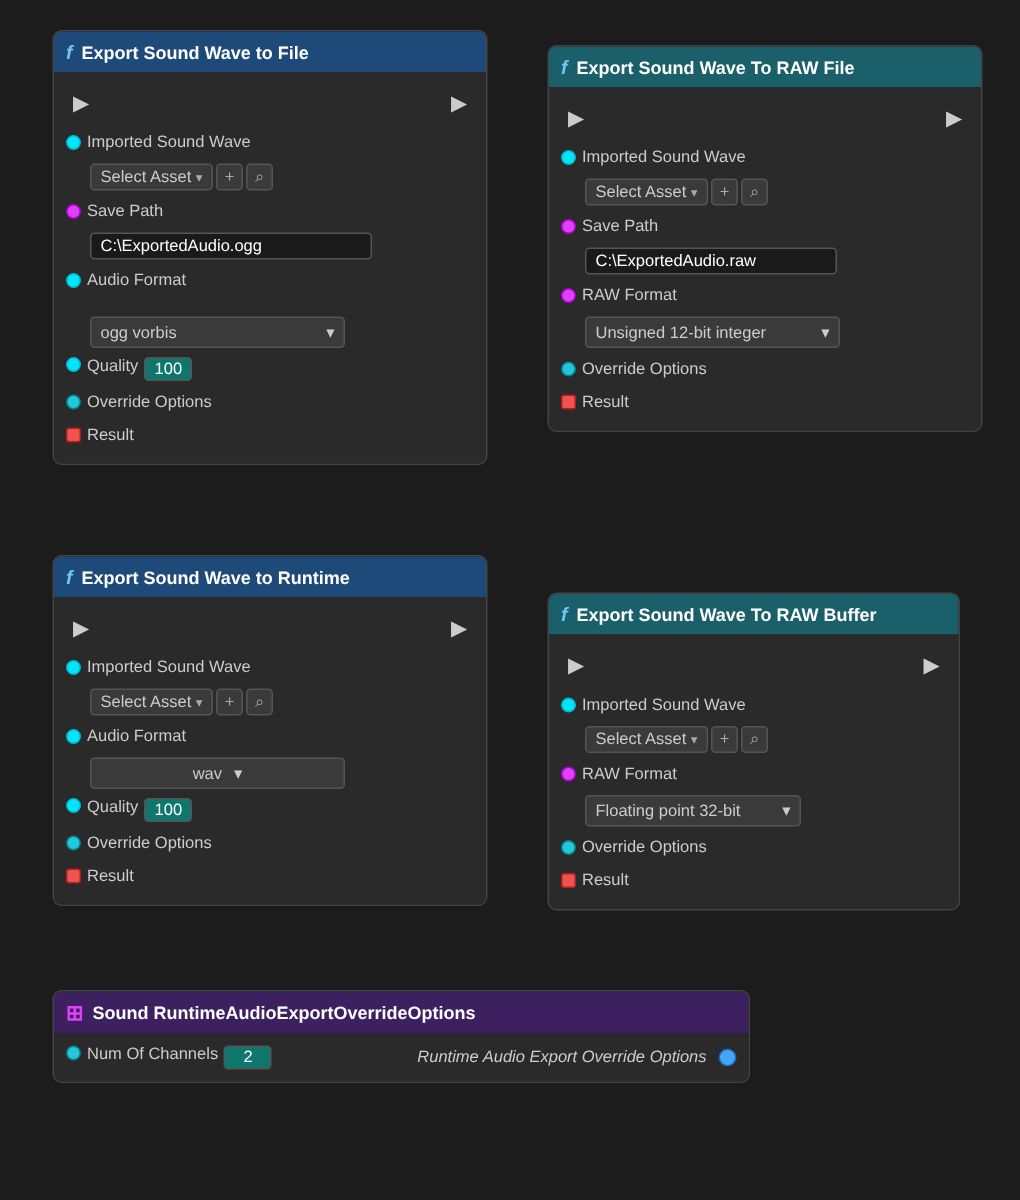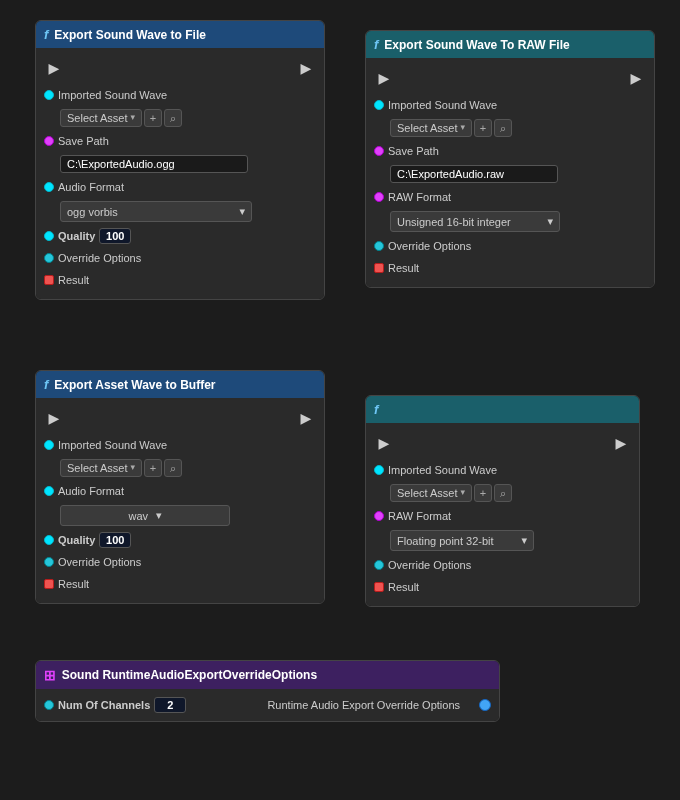--- a/index.html
+++ b/index.html
@@ -103,21 +103,21 @@
     }
 
     .asset-btn {
       background: #3a3a3a;
       border: 1px solid #555;
       border-radius: 3px;
       color: #ccc;
       padding: 2px 6px;
       font-size: 11px;
       display: flex;
-      align-items: flex-start;
+      align-items: center;
       gap: 3px;
       cursor: pointer;
     }
 
     .asset-btn .arrow-down {
       font-size: 9px;
       color: #aaa;
     }
 
     .icon-btn {
@@ -154,28 +154,27 @@
       display: flex;
       align-items: center;
       justify-content: space-between;
       cursor: pointer;
       gap: 8px;
       margin-left: 4px;
     }
 
     .quality-row {
       display: flex;
-      align-items: center;
+      align-items: flex-start;
       gap: 4px;
       padding: 3px 8px;
-      font-weight: bold;
     }
 
     .quality-box {
-      background: #0f172a;
+      background: #0f766e;
       border: 1px solid #555;
       border-radius: 3px;
       color: #fff;
       padding: 1px 5px;
       font-size: 11px;
       min-width: 32px;
       text-align: center;
     }
 
     
@@ -227,21 +226,21 @@
         <span class="pin-label">Save Path</span>
       </div>
       <div class="pin-row section-indent">
         <input class="text-input" style="width: 188px;" value="C:\ExportedAudio.ogg">
       </div>
       <div class="pin-row">
         <div class="pin-dot cyan"></div>
         <span class="pin-label">Audio Format</span>
       </div>
       <div class="pin-row section-indent">
-        <div class="dropdown-select" style="width:192px;">
+        <div class="dropdown-select" style="width:170px;margin-top:10px;">
           <span>ogg vorbis</span>
           <span>▾</span>
         </div>
       </div>
       <div class="quality-row">
         <div class="pin-dot cyan"></div>
         <span class="pin-label">Quality</span>
         <div class="quality-box">100</div>
       </div>
       <div class="pin-row">
@@ -285,39 +284,39 @@
       </div>
       <div class="pin-row section-indent">
         <input class="text-input" style="width: 168px;" value="C:\ExportedAudio.raw">
       </div>
       <div class="pin-row">
         <div class="pin-dot pink"></div>
         <span class="pin-label">RAW Format</span>
       </div>
       <div class="pin-row section-indent">
         <div class="dropdown-select" style="width:170px;">
-          <span>Unsigned 16-bit integer</span>
+          <span>Unsigned 12-bit integer</span>
           <span>▾</span>
         </div>
       </div>
       <div class="pin-row">
         <div class="pin-dot teal"></div>
         <span class="pin-label">Override Options</span>
       </div>
       <div class="pin-row">
         <div class="pin-dot red"></div>
         <span class="pin-label">Result</span>
       </div>
     </div>
   </div>
 
   <div class="node node-buffer">
     <div class="node-header header-blue">
       <span class="f-icon">f</span>
-      <span>Export Asset Wave to Buffer</span>
+      <span>Export Sound Wave to Runtime</span>
     </div>
     <div class="node-body">
       <div class="exec-row">
         <span class="exec-arrow">▶</span>
         <span class="exec-arrow">▶</span>
       </div>
       <div class="pin-row">
         <div class="pin-dot cyan"></div>
         <span class="pin-label">Imported Sound Wave</span>
       </div>
@@ -353,20 +352,21 @@
       <div class="pin-row">
         <div class="pin-dot red"></div>
         <span class="pin-label">Result</span>
       </div>
     </div>
   </div>
 
   <div class="node node-raw-buffer">
     <div class="node-header header-teal">
       <span class="f-icon">f</span>
+      <span>Export Sound Wave To RAW Buffer</span>
     </div>
     <div class="node-body">
       <div class="exec-row">
         <span class="exec-arrow">▶</span>
         <span class="exec-arrow">▶</span>
       </div>
       <div class="pin-row">
         <div class="pin-dot cyan"></div>
         <span class="pin-label">Imported Sound Wave</span>
       </div>
@@ -408,21 +408,21 @@
     </div>
     <div class="node-body" style="display:flex; flex-direction:column; padding:8px;">
       <div style="display:flex; align-items:center; justify-content:space-between;">
         <div style="display:flex; flex-direction:row; gap:6px;">
           <div class="quality-row" style="padding:0;">
             <div class="pin-dot teal"></div>
             <span class="pin-label">Num Of Channels</span>
             <div class="quality-box">2</div>
           </div>
         </div>
-        <div style="display:flex; align-items:flex-start; gap:19px;">
+        <div style="display:flex; align-items:flex-start; gap:8px;font-style:italic;">
           <span class="pin-label">Runtime Audio Export Override Options</span>
           <div class="pin-dot blue" style="width:12px; height:12px;"></div>
         </div>
       </div>
     </div>
   </div>
 
 </div>
 
 </body></html>

